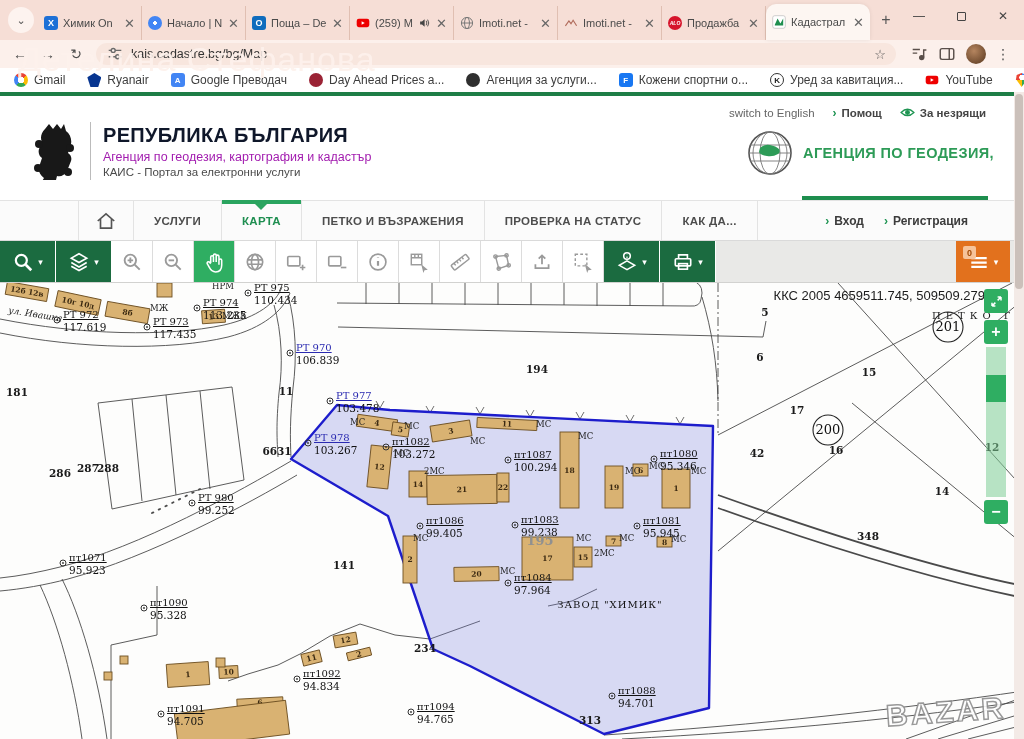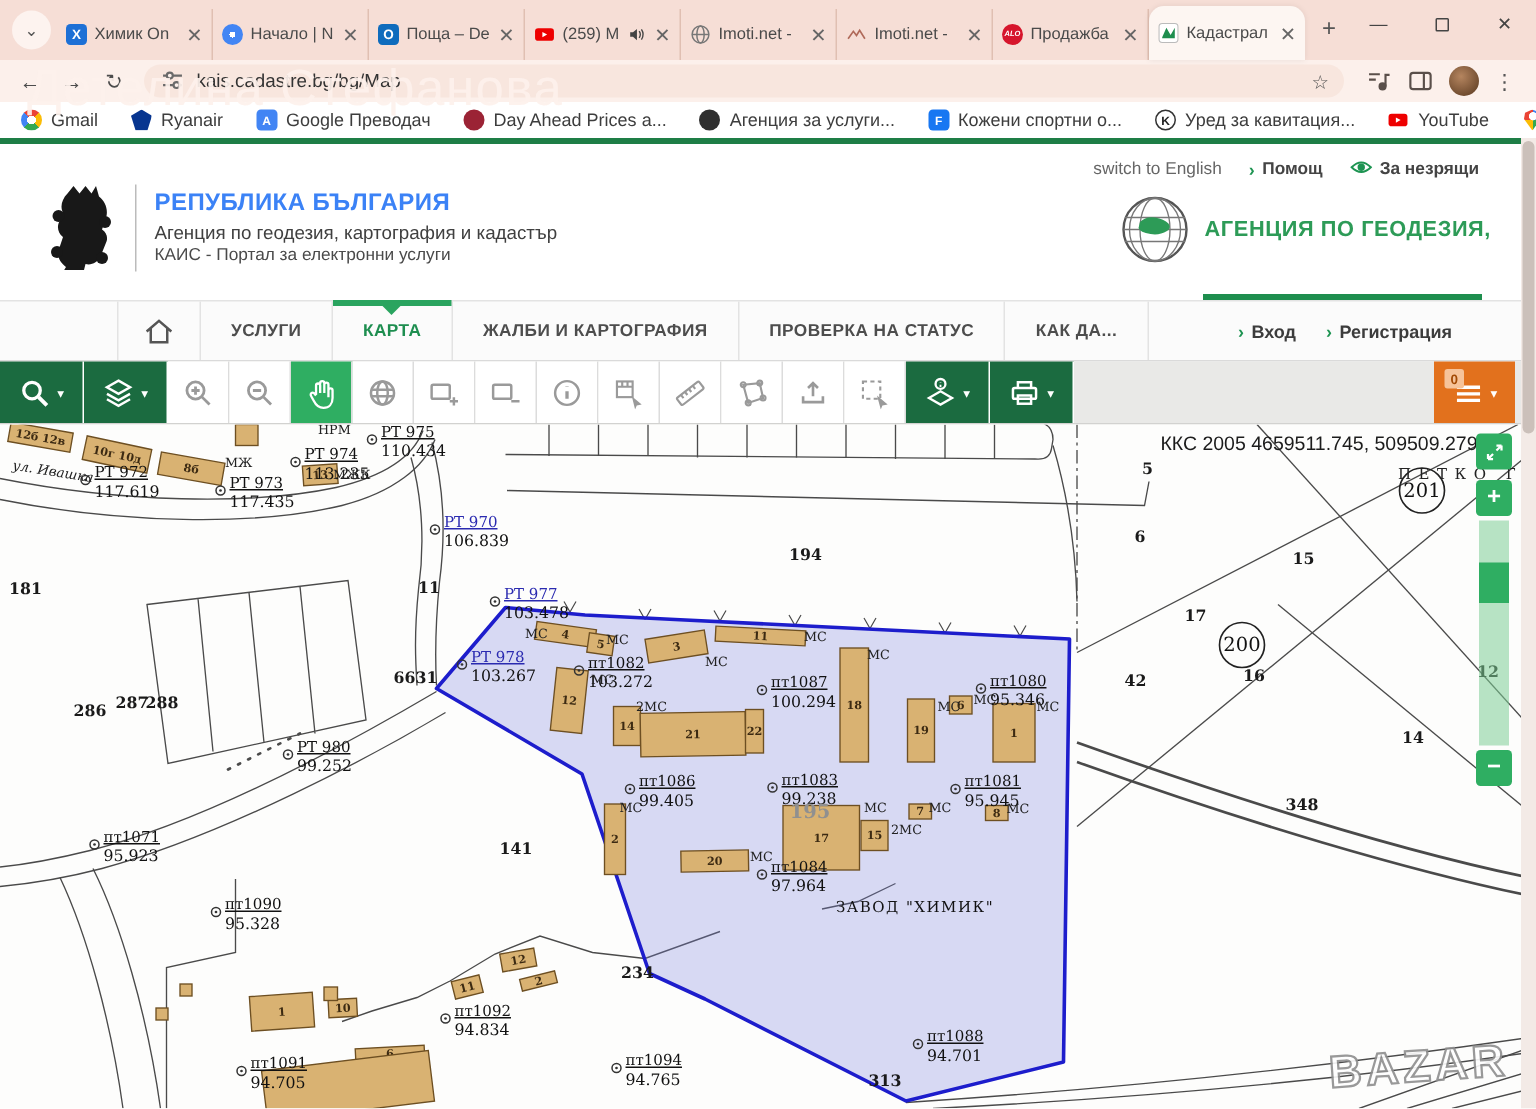--- a/index.html
+++ b/index.html
@@ -59,22 +59,22 @@
     clip-path:polygon(50% 100%,10% 45%,15% 15%,50% 0,85% 15%,90% 45%); border-radius:0; }
   .bmi svg { width:14px; height:14px; }
 
   .greenline { height:4px; background:#1e7e46; }
 
   
   .siteheader { height:104px; background:#fff; position:relative; }
   .brand { position:absolute; left:30px; top:22px; display:flex; align-items:center; gap:12px; }
   .lion svg { width:48px; height:62px; }
   .brand-divider { width:1px; height:58px; background:#bbb; }
-  .brand-text .t1 { font-size:16px; font-weight:bold; color:#3b82f6; letter-spacing:.3px; }
-  .brand-text .t2 { font-size:12.5px; color:#404040; margin-top:3px; }
+  .brand-text .t1 { font-size:20px; font-weight:bold; color:#0f172a; letter-spacing:.3px; }
+  .brand-text .t2 { font-size:12.5px; color:#a21caf; margin-top:3px; }
   .brand-text .t3 { font-size:11.5px; color:#4a4a4a; margin-top:2px; }
   .toplinks { position:absolute; right:38px; top:10px; display:flex; gap:18px; align-items:center; font-size:11.5px; color:#666; }
   .toplinks .lnk { display:flex; align-items:center; gap:5px; color:#444; font-weight:bold; }
   .garrow { color:#1e9452; font-weight:bold; font-size:12px; }
   .toplinks .eye svg { width:15px; height:11px; }
   .agencylogo { position:absolute; right:30px; top:34px; display:flex; align-items:center; gap:10px; }
   .agencylogo svg.globe { width:46px; height:46px; }
   .agencytext { color:#2d9b57; font-weight:bold; font-size:14.5px; letter-spacing:.4px; line-height:1.25; }
   .header-greenseg { position:absolute; right:36px; bottom:0; width:186px; height:4px; background:#1e8e4e; }
 
@@ -343,21 +343,21 @@
 
 <div class="nav">
   <div class="nav-home">
     <svg viewBox="0 0 20 20" fill="none" stroke="currentColor" stroke-width="1.5">
       <path d="M2.5 10 L10 3.5 L17.5 10 M5 8 V16.5 h10 V8"></path>
     </svg>
   </div>
   <span style="display:flex;">
       <div class="nav-item">УСЛУГИ</div>
       <div class="nav-item active">КАРТА</div>
-      <div class="nav-item">ЖАЛБИ И КАРТОГРАФИЯ</div>
+      <div class="nav-item">ПЕТКО И ВЪЗРАЖЕНИЯ</div>
       <div class="nav-item">ПРОВЕРКА НА СТАТУС</div>
       <div class="nav-item">КАК ДА...</div>
     </span>
   <div class="nav-auth">
       <span class="auth">
         <span class="garrow">›</span>
         <span>Вход</span>
       </span>
       <span class="auth">
         <span class="garrow">›</span>

